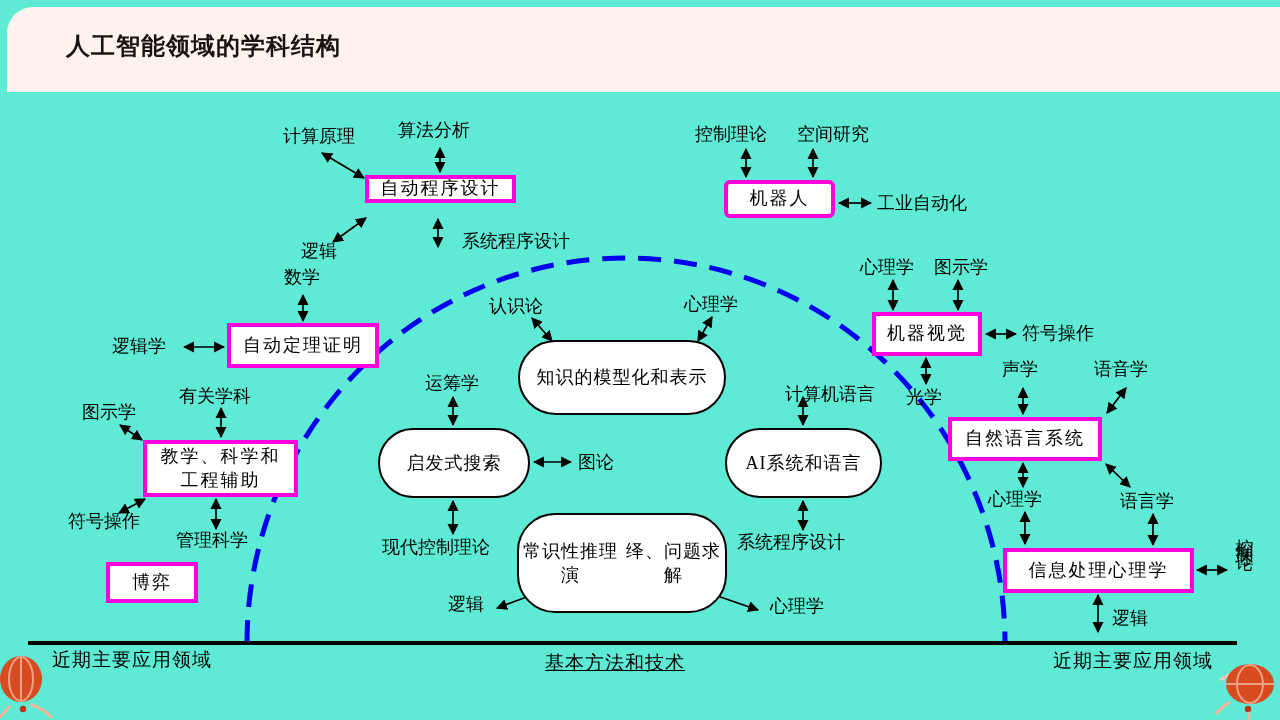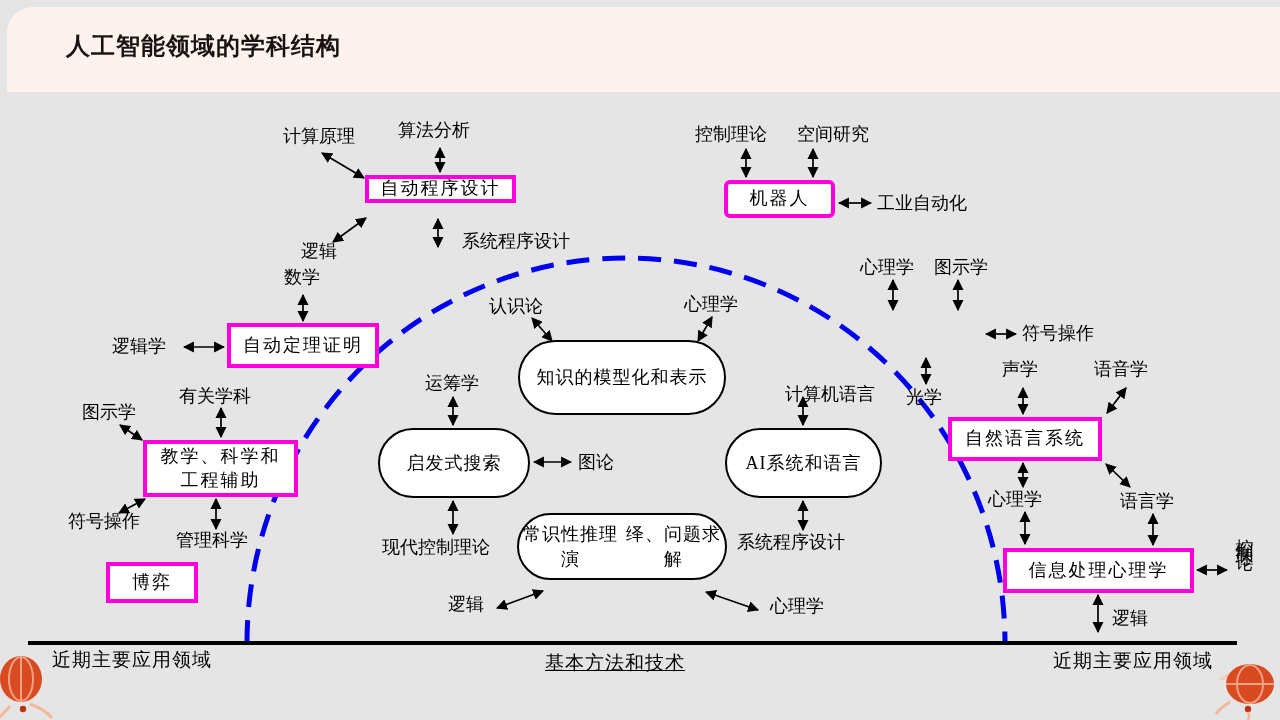--- a/index.html
+++ b/index.html
@@ -1,16 +1,16 @@
 <!DOCTYPE html>
 <html><head>
 <meta charset="utf-8">
 <style>
   html,body{margin:0;padding:0;background:#fff;}
-  .stage{position:relative;width:1280px;height:720px;background:#e5e5e5;overflow:hidden;
+  .stage{position:relative;width:1280px;height:720px;background:#5eead4;overflow:hidden;
          font-family:"Liberation Serif",serif;color:#000;}
   .band{position:absolute;left:7px;top:7px;right:0;height:85px;background:#fdf2ee;
         border-top-left-radius:26px;}
   .title{position:absolute;left:66px;top:30px;font-family:"Liberation Sans",sans-serif;
          font-weight:bold;font-size:24px;color:#181210;letter-spacing:1px;white-space:nowrap;}
   .lbl{position:absolute;font-size:18px;white-space:nowrap;line-height:1.2;}
   .mbox{position:absolute;border:4px solid #ff00dd;background:#fff;box-sizing:border-box;
         display:flex;flex-direction:column;align-items:center;justify-content:center;
         font-size:18px;letter-spacing:2px;line-height:1.3;text-align:center;}
   .oval{position:absolute;border:2px solid #000;border-radius:38px;background:#fff;
@@ -87,40 +87,43 @@
   <div class="mbox" style="left:227px;top:323px;width:152px;height:45px;">
     <span>自动定理证明</span>
   </div>
   <div class="mbox" style="left:143px;top:440px;width:155px;height:57px;">
     <span>教学、科学和</span>
     <span>工程辅助</span>
   </div>
   <div class="mbox" style="left:106px;top:562px;width:92px;height:41px;">
     <span>博弈</span>
   </div>
+  <div class="mbox" style="left:872px;top:312px;width:110px;height:44px;">
+    <span>机器视觉</span>
+  </div>
   <div class="mbox" style="left:948px;top:417px;width:154px;height:44px;">
     <span>自然语言系统</span>
   </div>
   <div class="mbox" style="left:1003px;top:548px;width:191px;height:45px;">
     <span>信息处理心理学</span>
   </div>
 
   <div class="oval" style="left:518px;top:340px;width:208px;height:75px;">
     <span>知识的模型化</span>
     <span>和表示</span>
   </div>
   <div class="oval" style="left:378px;top:428px;width:152px;height:70px;">
     <span>启发式</span>
     <span>搜索</span>
   </div>
   <div class="oval" style="left:725px;top:428px;width:157px;height:70px;">
     <span>AI系统</span>
     <span>和语言</span>
   </div>
-  <div class="oval" style="left:517px;top:513px;width:210px;height:67px;">
+  <div class="oval" style="left:517px;top:513px;width:210px;height:100px;">
     <span>常识性推理演</span>
     <span>绎、问题求解</span>
   </div>
 
   <div class="lbl" style="left:283px;top:126px;">计算原理</div>
   <div class="lbl" style="left:398px;top:120px;">算法分析</div>
   <div class="lbl" style="left:462px;top:231px;">系统程序设计</div>
   <div class="lbl" style="left:301px;top:241px;">逻辑</div>
   <div class="lbl" style="left:284px;top:267px;">数学</div>
   <div class="lbl" style="left:112px;top:336px;">逻辑学</div>

